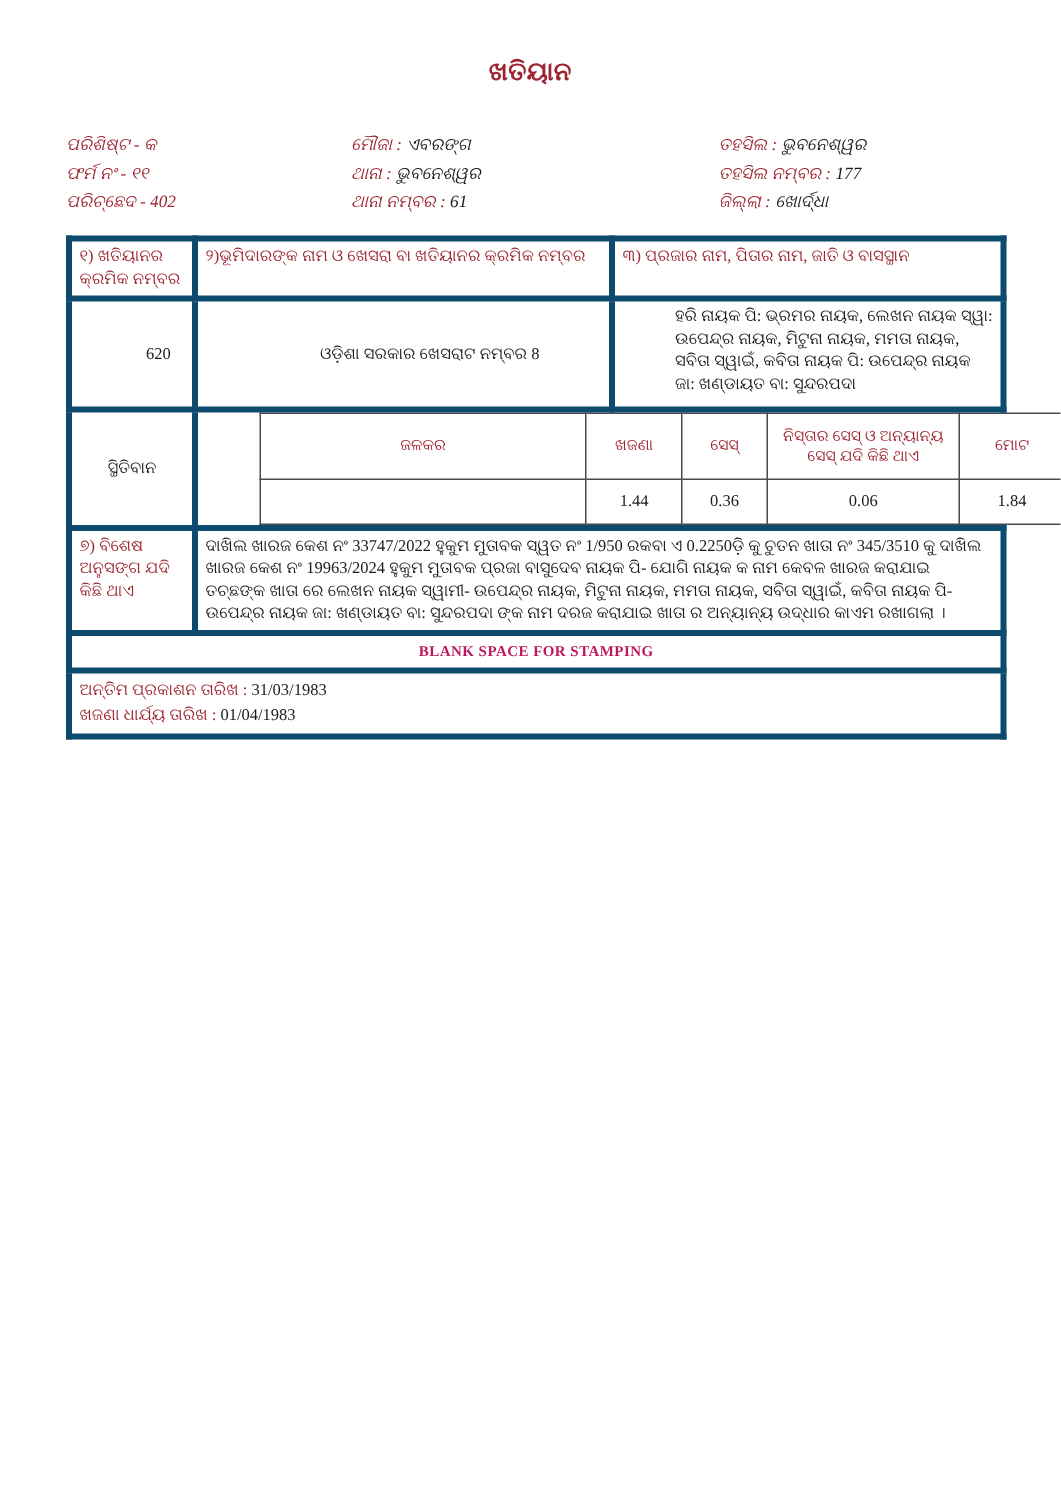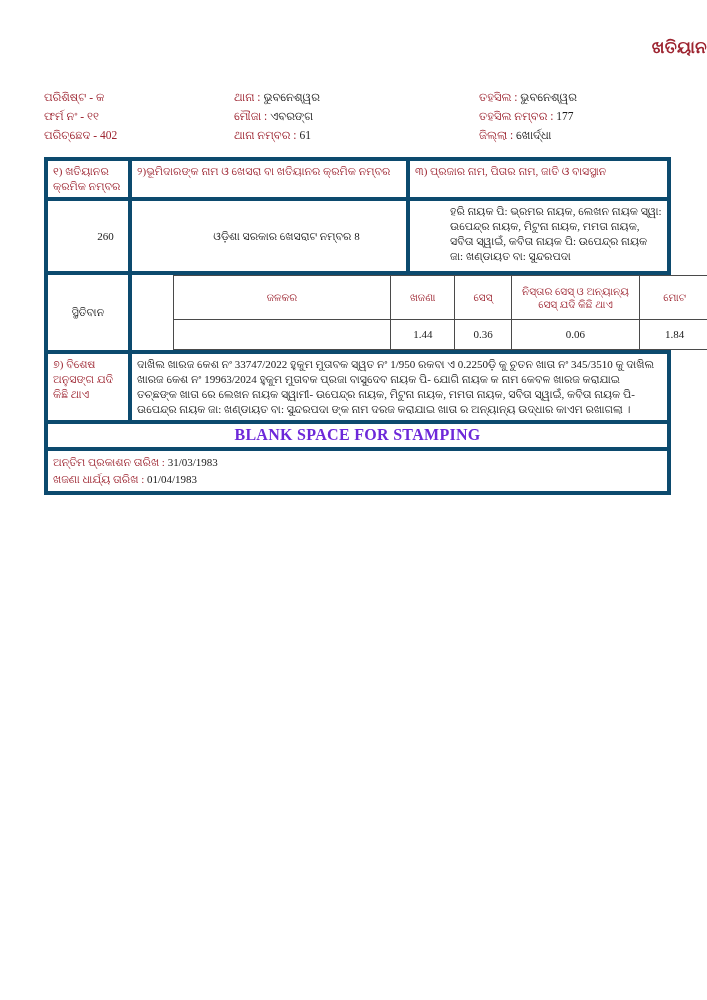--- a/index.html
+++ b/index.html
@@ -22,21 +22,21 @@
     width: 707px;
     height: 1000px;
   }
 
   
   .doc-title {
     position: absolute;
     left: 0;
     top: 38px;
     width: 707px;
-    text-align: right;
+    text-align: center;
     font-size: 17px;
     font-weight: bold;
     color: #9d2430;
     letter-spacing: 0.2px;
   }
 
   
   .meta {
     position: absolute;
     left: 44px;
@@ -47,20 +47,21 @@
   }
   .meta-col { display: flex; flex-direction: column; }
   .meta-col.c1 { width: 190px; }
   .meta-col.c2 { width: 245px; }
   .meta-col.c3 { width: 187px; }
   .meta-line {
     font-size: 11.5px;
     line-height: 19px;
     white-space: nowrap;
     color: #9d2430;
+    font-style: italic;
   }
   .meta-line .val {
     color: #1a1a1a;
   }
 
   
   .tbl {
     position: absolute;
     left: 44px;
     top: 157px;
@@ -128,23 +129,23 @@
     color: #1a1a1a;
     text-align: left;
     padding: 4px 6px;
   }
 
   .stamp-cell {
     text-align: center;
     padding: 4px 0 2px 0;
   }
   .stamp-text {
-    font-size: 16px;
+    font-size: 10px;
     font-weight: bold;
-    color: #6d28d9;
+    color: #be185d;
     letter-spacing: 0.3px;
   }
 
   .dates-cell { padding: 3px 6px 5px 6px; }
   .date-line {
     font-size: 11px;
     line-height: 17px;
     color: #9d2430;
     white-space: nowrap;
   }
@@ -180,26 +181,26 @@
         <span class="val"></span>
       </div>
       <div class="meta-line">
         <span>ପରିଚ୍ଛେଦ - 402</span>
         <span class="val"></span>
       </div>
     </div>
 
     <div class="meta-col c2">
       <div class="meta-line">
+        <span>ମୌଜା :</span>
+        <span class="val">ଏବରଙ୍ଗ</span>
+      </div>
+      <div class="meta-line">
         <span>ଥାନା :</span>
         <span class="val">ଭୁବନେଶ୍ୱର</span>
-      </div>
-      <div class="meta-line">
-        <span>ମୌଜା :</span>
-        <span class="val">ଏବରଙ୍ଗ</span>
       </div>
       <div class="meta-line">
         <span>ଥାନା ନମ୍ବର :</span>
         <span class="val">61</span>
       </div>
     </div>
 
     <div class="meta-col c3">
       <div class="meta-line">
         <span>ତହସିଲ :</span>
@@ -225,21 +226,21 @@
     </colgroup>
     <tbody>
 
       <tr>
         <td class="hdr-cell">୧) ଖତିୟାନର କ୍ରମିକ ନମ୍ବର</td>
         <td class="hdr-cell">୨)ଭୂମିଦାରଙ୍କ ନାମ ଓ ଖେସରା ବା ଖତିୟାନର କ୍ରମିକ ନମ୍ବର</td>
         <td class="hdr-cell">୩) ପ୍ରଜାର ନାମ, ପିତାର ନାମ, ଜାତି ଓ ବାସସ୍ଥାନ</td>
       </tr>
 
       <tr class="row-330">
-        <td class="cell-center blk">260</td>
+        <td class="cell-center blk">620</td>
         <td class="cell-center blk">ଓଡ଼ିଶା ସରକାର ଖେସରାଟ ନମ୍ବର 8</td>
         <td class="name-cell blk">ହରି ନାୟକ ପି: ଭ୍ରମର ନାୟକ, ଲେଖନ ନାୟକ ସ୍ୱା: ଉପେନ୍ଦ୍ର ନାୟକ, ମିଟୁନା ନାୟକ, ମମତା ନାୟକ, ସବିତା ସ୍ୱାଇଁ, କବିତା ନାୟକ ପି: ଉପେନ୍ଦ୍ର ନାୟକ ଜା: ଖଣ୍ଡାୟତ ବା: ସୁନ୍ଦରପଦା</td>
       </tr>
 
 
       <tr>
         <td class="sttl-cell">ସ୍ଥିତିବାନ</td>
         <td class="rev-wrap" colspan="2">
           <table class="rev">
             <colgroup>

